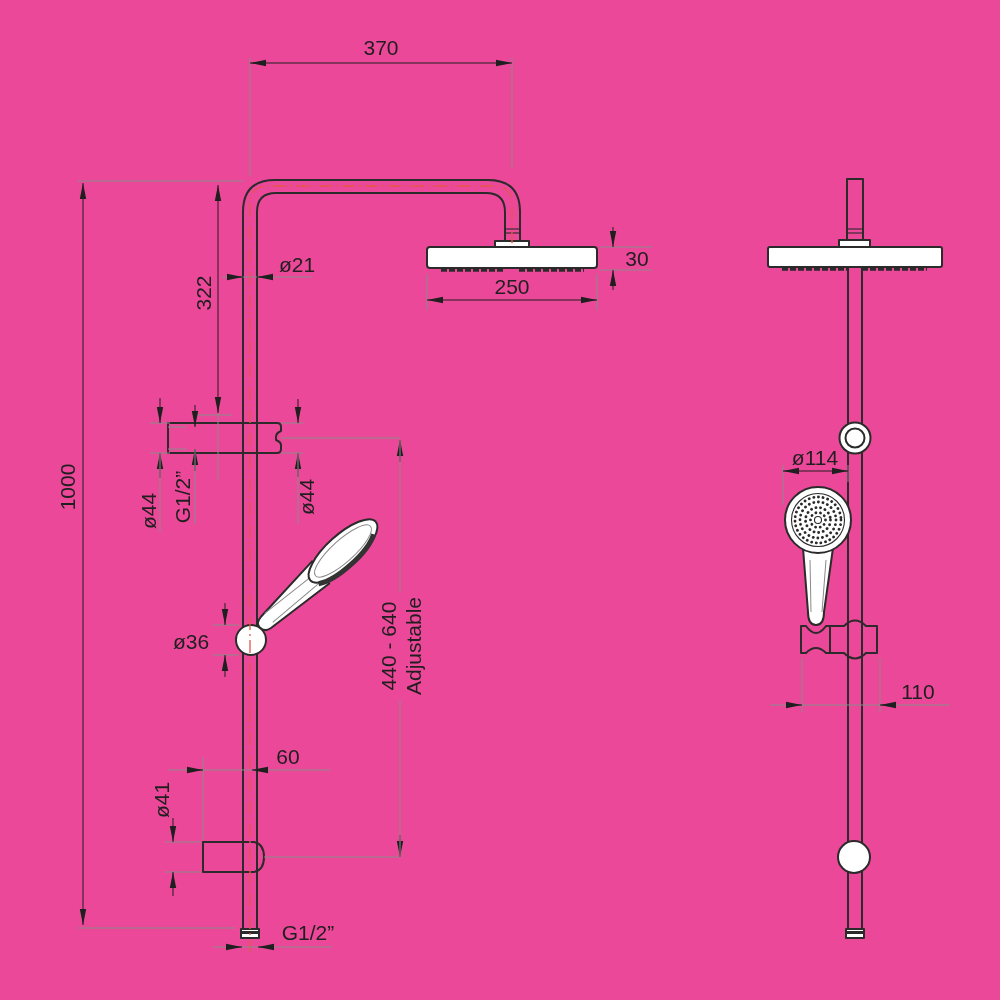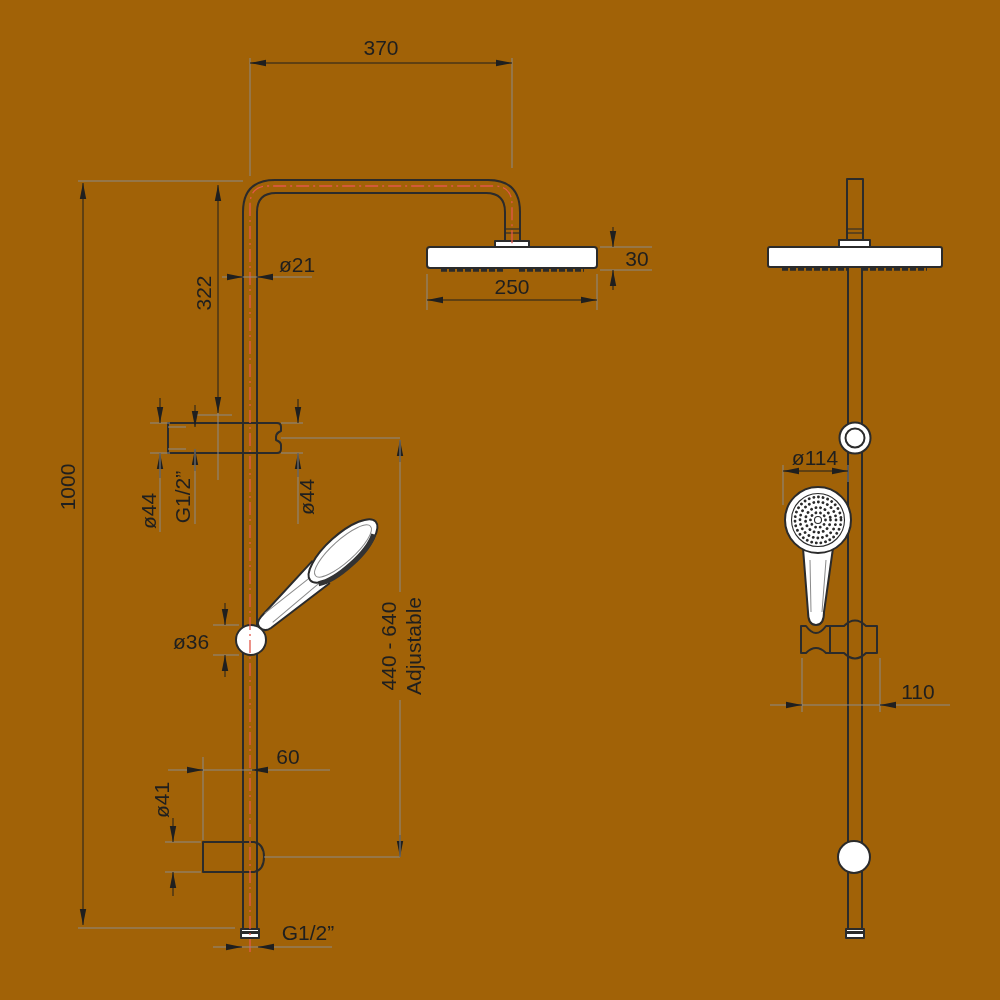--- a/index.html
+++ b/index.html
@@ -1,16 +1,16 @@
 <!DOCTYPE html>
 <html><head>
 <meta charset="utf-8">
 <style>
   html,body{margin:0;padding:0;background:#ffffff;}
-  .stage{position:relative;width:1000px;height:1000px;background:#a16207;overflow:hidden;
+  .stage{position:relative;width:1000px;height:1000px;background:#ec4899;overflow:hidden;
          font-family:"Liberation Sans", sans-serif;}
   svg text{fill:#1f1f1f;font-family:"Liberation Sans",sans-serif;font-size:21px;}
   .out{stroke:#2b2b2b;stroke-width:2;fill:none;stroke-linejoin:round;}
   .thin{stroke:#2b2b2b;stroke-width:1.1;fill:none;}
   .wfill{fill:#ffffff;}
   .dim{stroke:#8a8a8a;stroke-width:1;fill:none;}
   .arr{stroke:#1f1f1f;stroke-width:1;fill:none;}
   .noz{stroke:#2b2b2b;stroke-width:3.5;fill:none;stroke-dasharray:6 2;}
   .dots{stroke:#2b2b2b;stroke-width:2.8;fill:none;stroke-dasharray:0.1 4.6;stroke-linecap:round;}
   .cl{stroke:#e2584a;stroke-width:1.3;fill:none;stroke-dasharray:13 4 2 4;}

